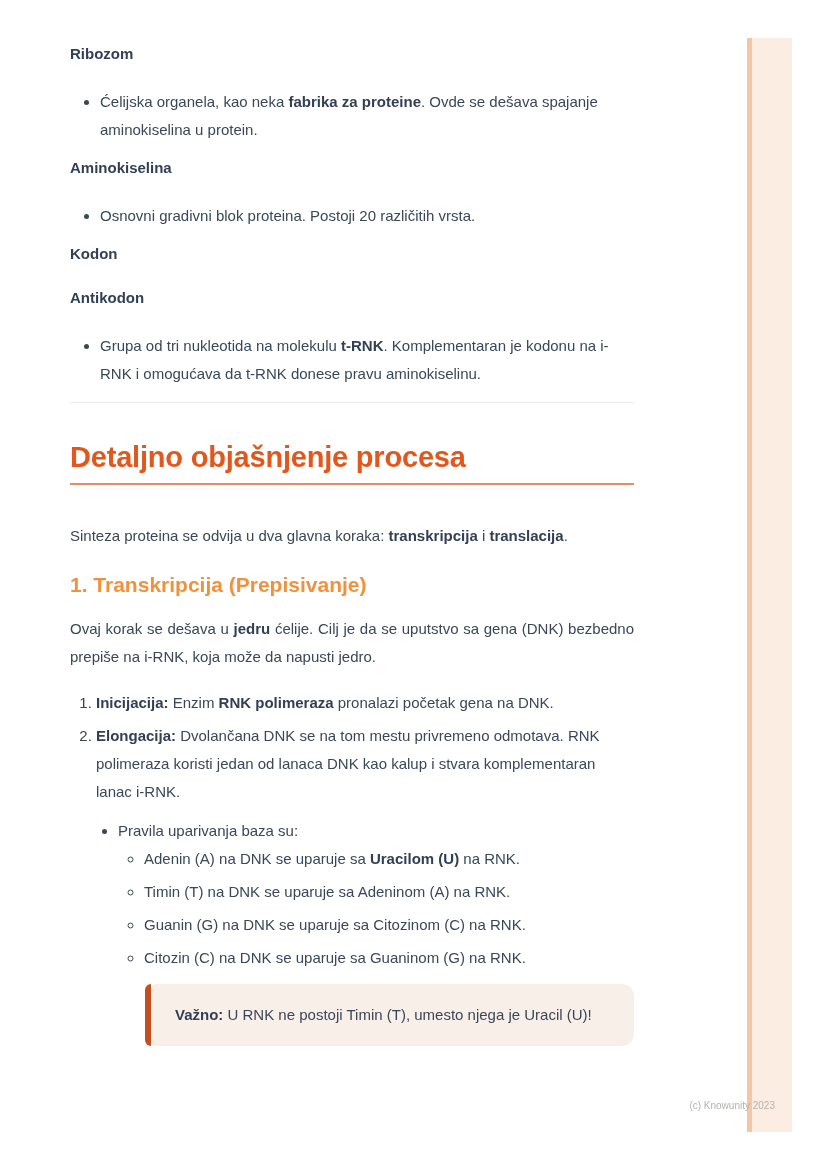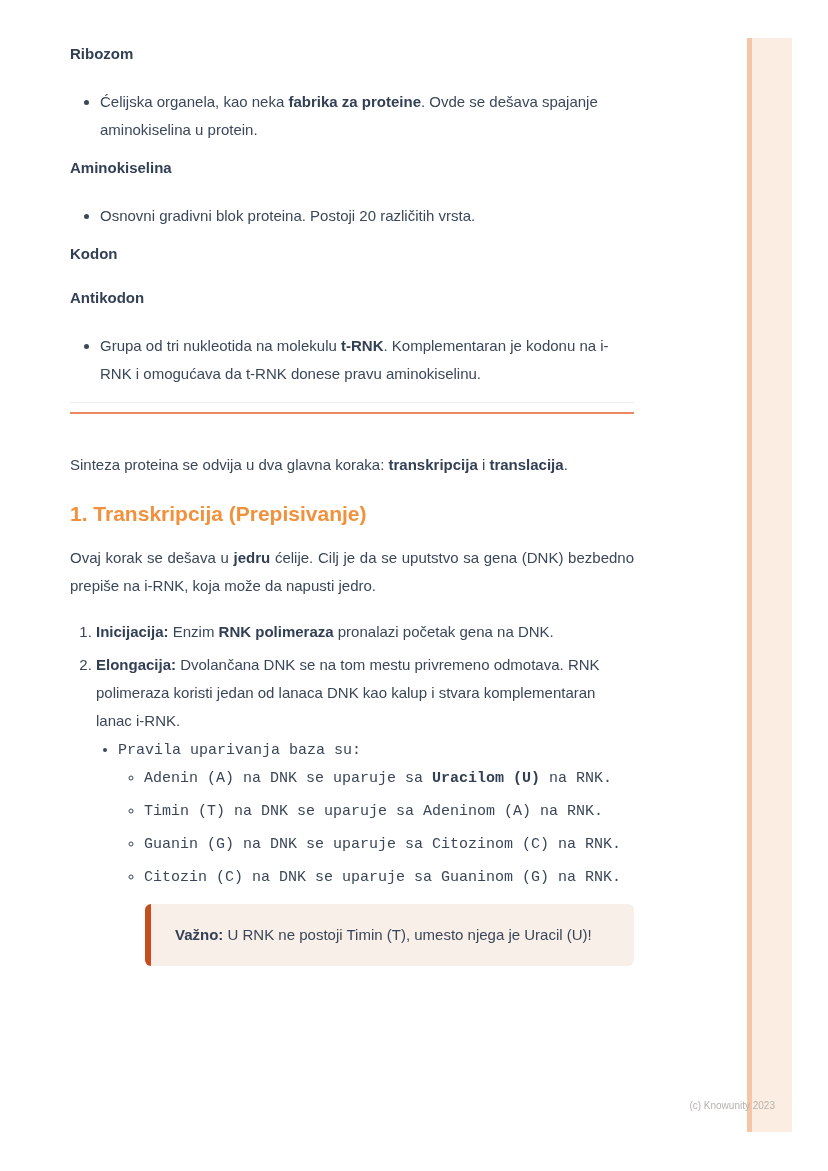--- a/index.html
+++ b/index.html
@@ -73,36 +73,36 @@
   }
 
   ol.steps {
     margin: 18px 0 0 0; padding: 0 0 0 26px;
     font-size: 15px; line-height: 28px;
   }
   ol.steps > li { margin-bottom: 5px; }
 
   ul.ul2 {
     list-style-type: disc;
-    margin: 2px 0 0 0; padding: 0 0 0 22px; font-family: Liberation Mono, monospace;
+    margin: 11px 0 0 0; padding: 0 0 0 22px;
   }
   ul.ul2 > li { font-size: 15px; line-height: 28px; }
 
   ul.ul3 {
     list-style-type: circle;
     margin: 0; padding: 0 0 0 26px;
   }
   ul.ul3 > li { font-size: 15px; line-height: 28px; margin-bottom: 5px; }
 
   .callout {
     position: relative;
     margin: 12px 0 0 75px;
     width: 489px; box-sizing: border-box;
     background: #f9efe9;
-    border-radius: 6px;
+    border-radius: 12px;
     padding: 17px 20px 17px 30px;
   }
   .callout-bar {
     position: absolute; left: 0; top: 0; bottom: 0;
     width: 6px; background: #c64e1e;
     border-radius: 6px 0 0 6px;
   }
   .callout-text {
     margin: 0; font-size: 15px; line-height: 28px;
   }
@@ -138,20 +138,21 @@
       <h4 class="term">Kodon</h4>
 
       <h4 class="term">Antikodon</h4>
       <ul class="ul1">
         <li><span>Grupa od tri nukleotida na molekulu </span><span class="bold">t-RNK</span><span>. Komplementaran je kodonu na i-RNK i omogućava da t-RNK donese pravu aminokiselinu.</span></li>
       </ul>
     </section>
 
     <hr class="divider">
 
+    <h1 class="section-title">Detaljno objašnjenje procesa</h1>
     <div class="h1-underline"></div>
 
     <p class="intro"><span>Sinteza proteina se odvija u dva glavna koraka: </span><span class="bold">transkripcija</span><span> i </span><span class="bold">translacija</span><span>.</span></p>
 
     <h2 class="subsection-title">1. Transkripcija (Prepisivanje)</h2>
 
     <p class="justified"><span>Ovaj korak se dešava u </span><span class="bold">jedru</span><span> ćelije. Cilj je da se uputstvo sa gena (DNK) bezbedno prepiše na i-RNK, koja može da napusti jedro.</span></p>
 
     <ol class="steps">
       <li>

